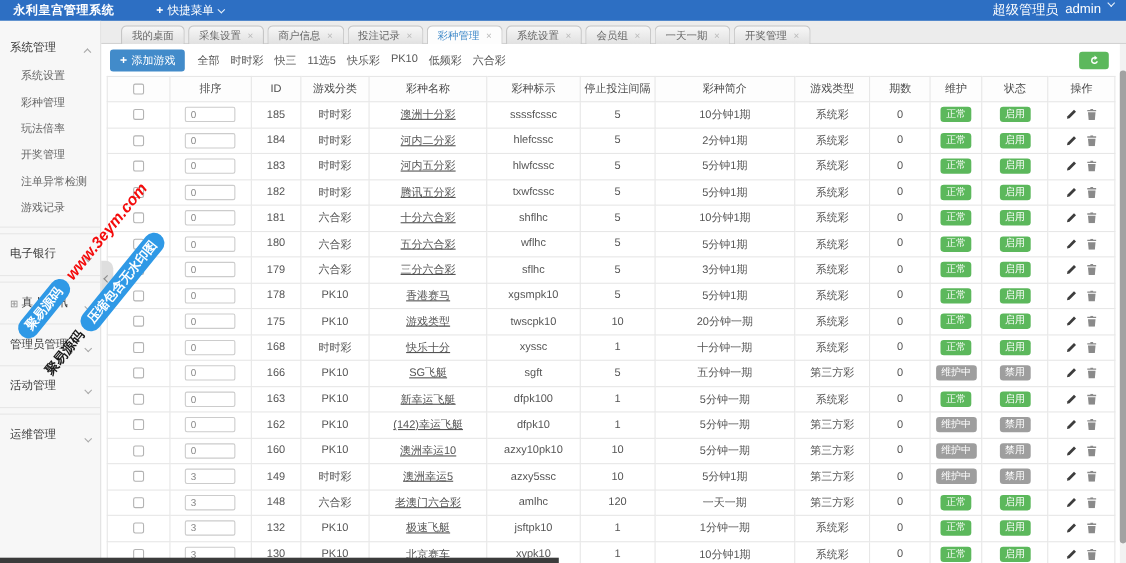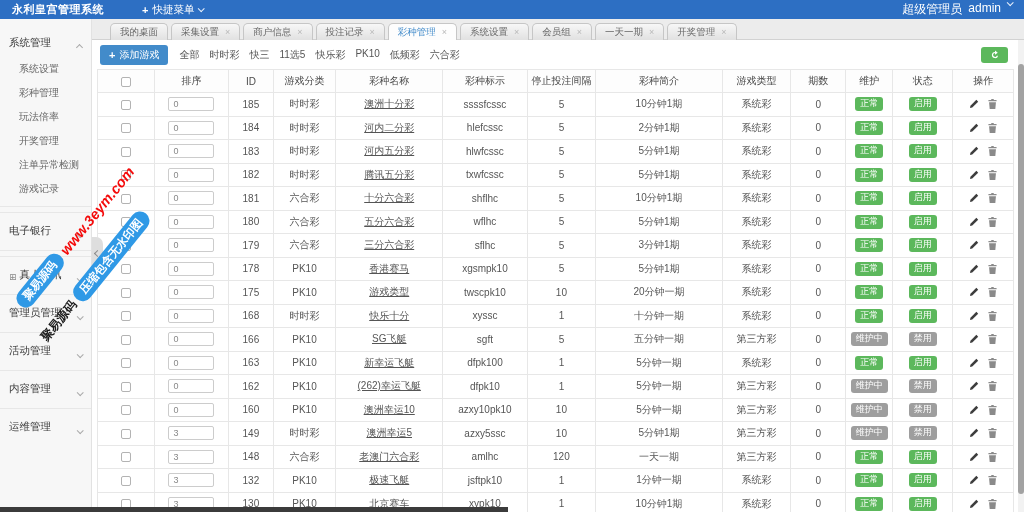--- a/index.html
+++ b/index.html
@@ -155,24 +155,20 @@
       <div class="sb-group">
         <span class="sb-label">管理员管理</span>
         <span class="chev down"></span>
       </div>
       <div class="sb-sep"></div>
       <div class="sb-group">
         <span class="sb-label">活动管理</span>
         <span class="chev down"></span>
       </div>
       <div class="sb-sep"></div>
-      <div class="sb-group">
-        <span class="sb-label">内容管理</span>
-        <span class="chev down"></span>
-      </div>
       <div class="sb-sep"></div>
       <div class="sb-group">
         <span class="sb-label">运维管理</span>
         <span class="chev down"></span>
       </div>
     </div>
 </div>
 <div class="collapse-handle">
   <span class="chev"></span>
 </div>
@@ -568,21 +564,21 @@
                 </svg>
               </span>
             </div>
           </td>
         </tr>
         <tr>
           <td><span class="cbx"></span></td>
           <td><input class="sort-input" value="0" style=""></td>
           <td>162</td>
           <td>PK10</td>
-          <td><a class="name-link">(262)幸运飞艇</a></td>
+          <td><a class="name-link">(142)幸运飞艇</a></td>
           <td>dfpk10</td>
           <td>1</td>
           <td>5分钟一期</td>
           <td>第三方彩</td>
           <td>0</td>
           <td><span class="badge badge-mnt">维护中</span></td>
           <td><span class="badge badge-off">禁用</span></td>
           <td>
             <div class="ops">
               <span class="op">

